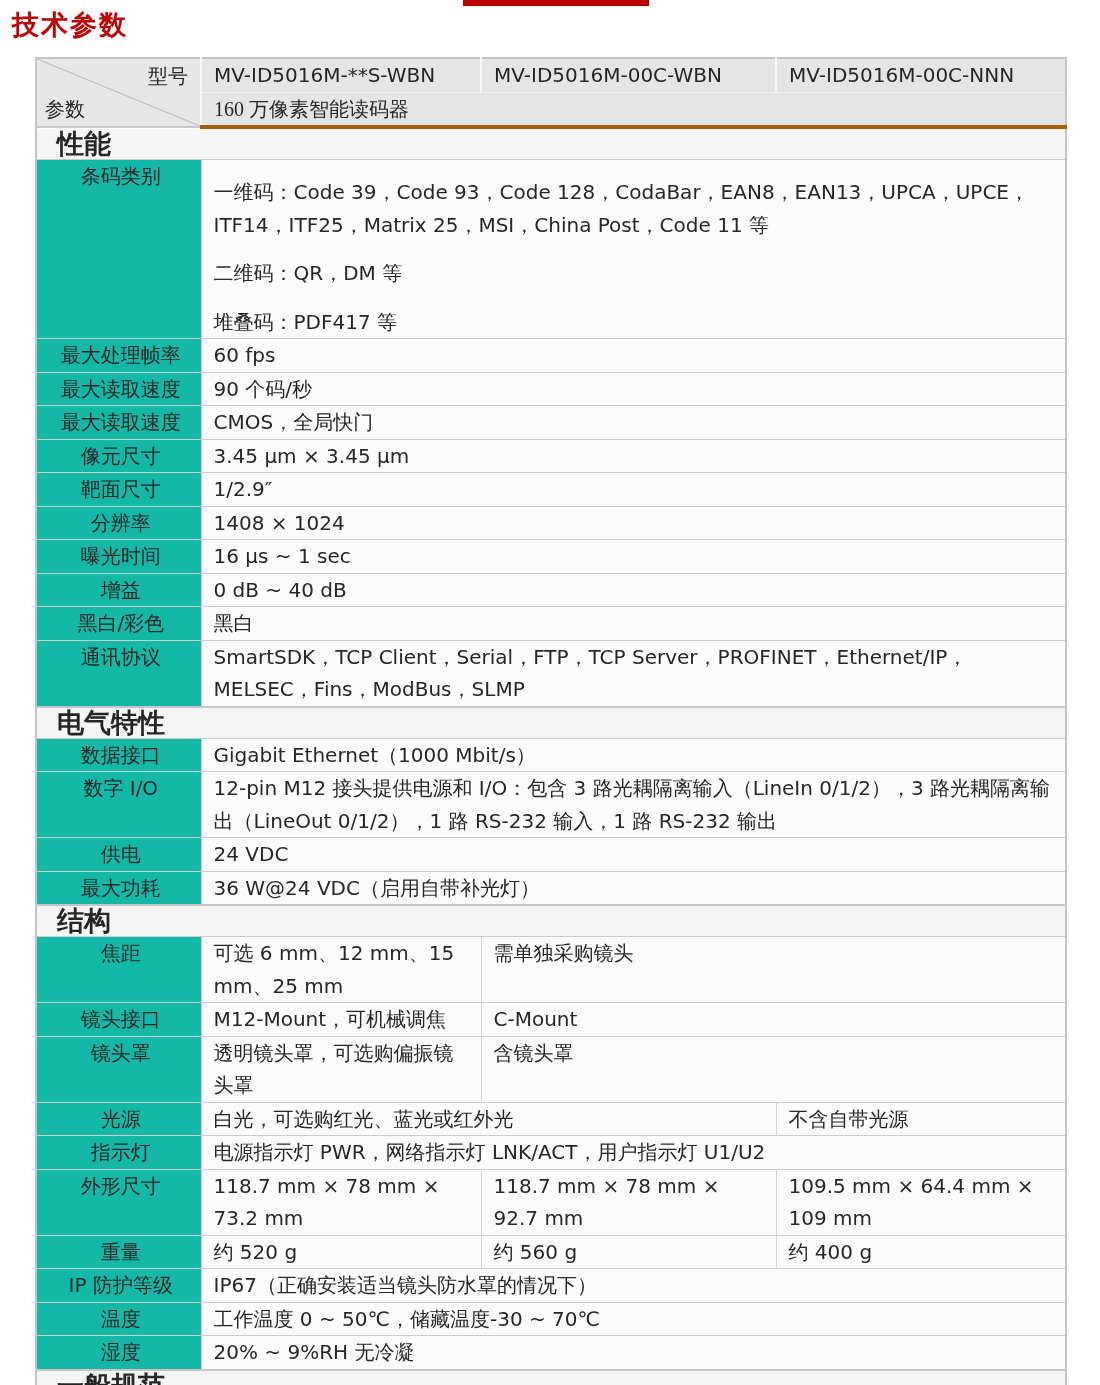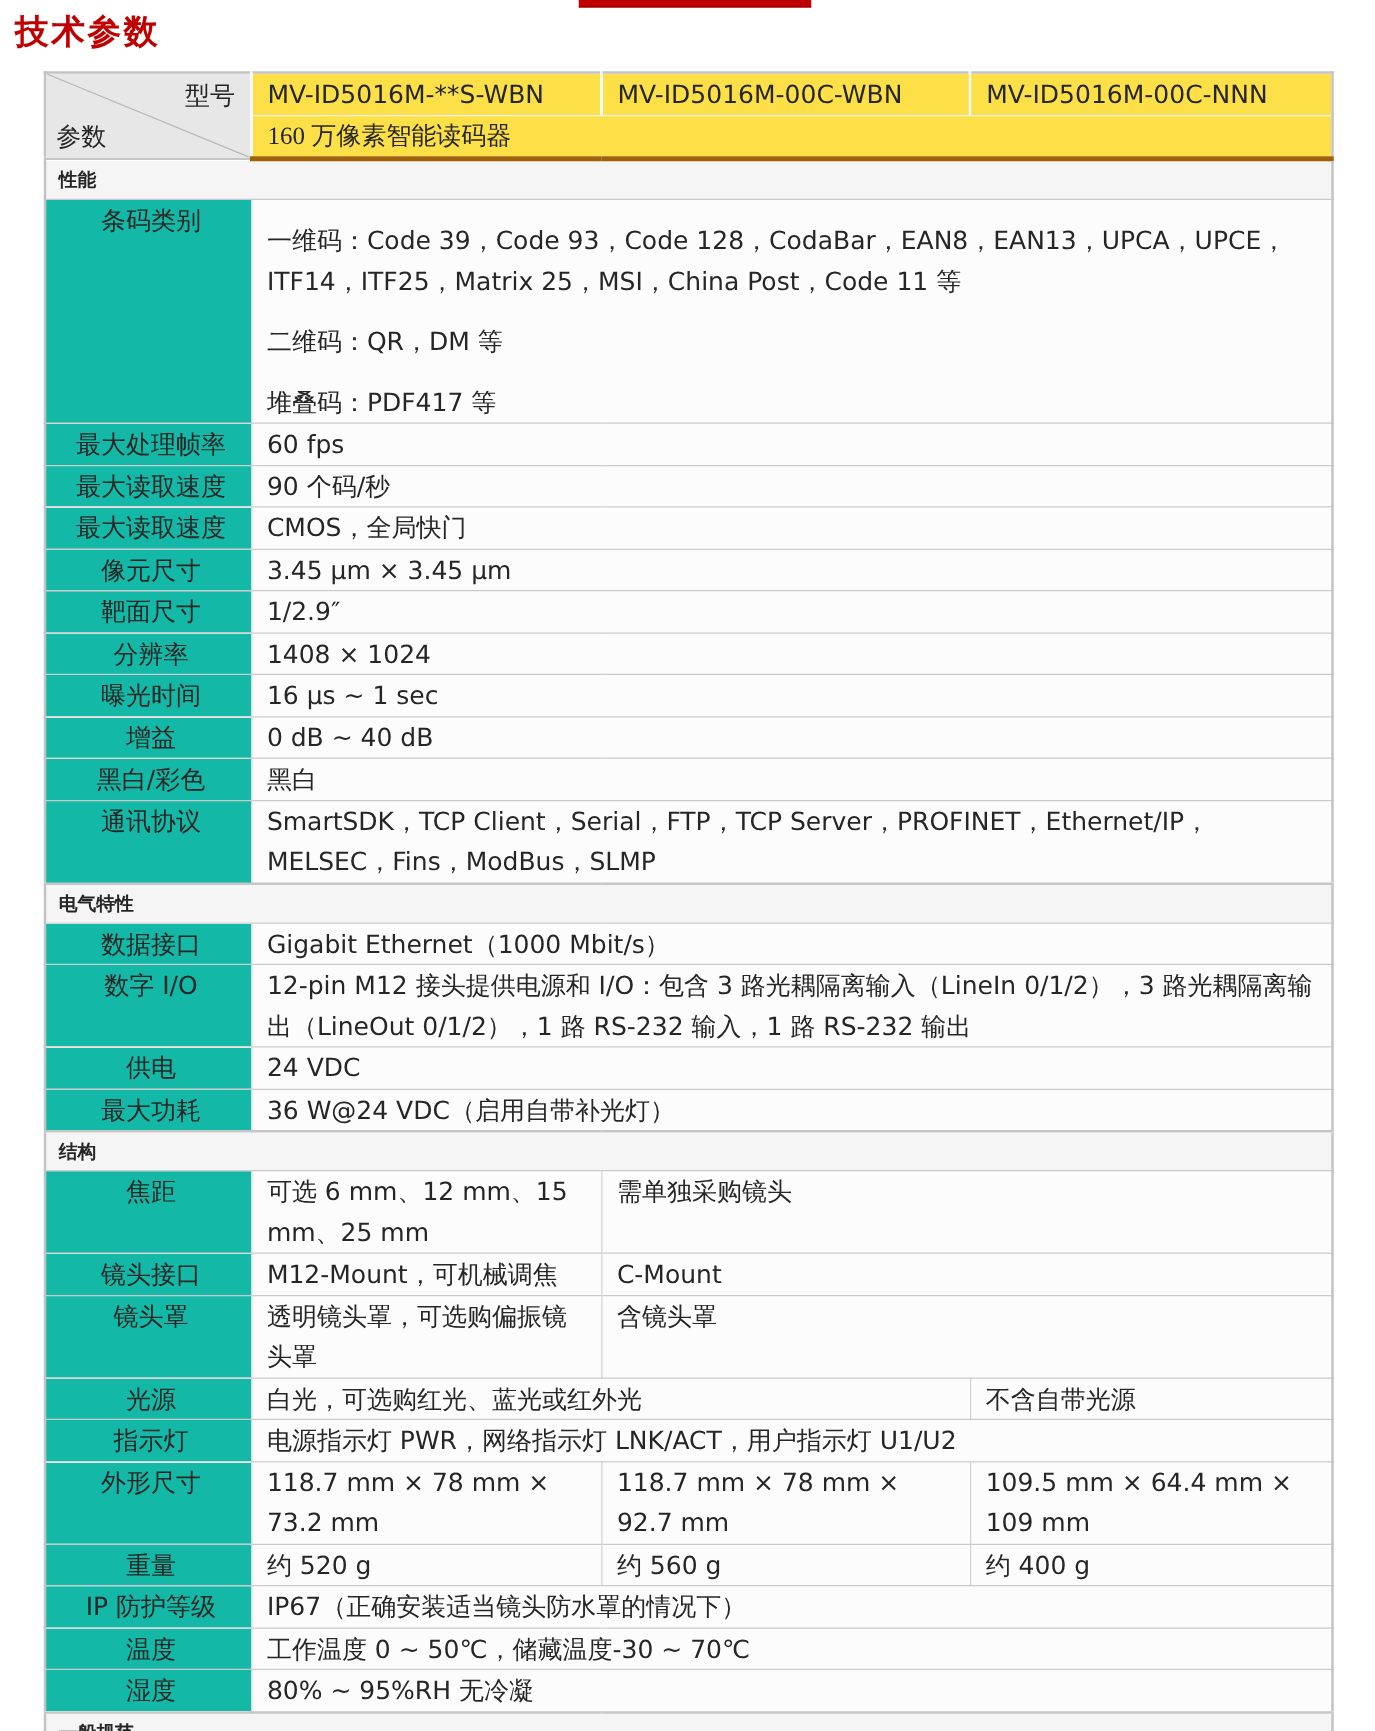--- a/index.html
+++ b/index.html
@@ -15,25 +15,25 @@
     position:absolute;left:35px;top:57px;width:1030px;
     border-collapse:collapse;table-layout:fixed;font-size:20px;
   }
   table.spec{border:2px solid #c3c3c3;}
   td{
     border:1px solid #d3d3d3;border-top:1px solid #cbcbcb;border-bottom:1px solid #cbcbcb;
     line-height:32.5px;padding:0 12px;vertical-align:top;background:#fcfcfc;
     overflow:hidden;
   }
   td.lbl{background:#14b8a6;padding:0 6px 0 10px;text-align:center;}
-  td.hcell{background:#fde047;border-left:2px solid #f8f8f8;border-bottom:1px solid #f2f2f2;}
+  td.hcell{background:#e5e5e5;border-left:2px solid #f8f8f8;border-bottom:1px solid #f2f2f2;}
   td.prod{border-bottom:4px solid #a16207;font-family:Liberation Serif, serif;}
   tr.sec td{
-    background:#f5f5f5;font-weight:bold;font-size:15px;line-height:30px;
-    border-top:2px solid #c6c6c6;padding-left:10px;
+    background:#f5f5f5;font-weight:bold;font-size:27px;line-height:30px;
+    border-top:2px solid #c6c6c6;padding-left:20px;
   }
   td.diag{position:relative;background:#e7e7e7;padding:0;border-bottom:1px solid #cbcbcb;}
   td.diag svg{position:absolute;left:0;top:0;width:100%;height:100%;}
   .diag-tr{position:absolute;top:1px;right:12px;line-height:32px;}
   .diag-bl{position:absolute;bottom:1px;left:8px;line-height:32px;text-align:right;}
   .vline div{display:block;margin-top:16px;}
 </style>
 </head>
 <body>
 
@@ -179,21 +179,21 @@
   <tr>
         <td class="lbl">IP 防护等级</td>
         <td colspan="3">IP67（正确安装适当镜头防水罩的情况下）</td>
       </tr>
   <tr>
         <td class="lbl">温度</td>
         <td colspan="3">工作温度 0 ~ 50℃，储藏温度-30 ~ 70℃</td>
       </tr>
   <tr>
         <td class="lbl">湿度</td>
-        <td colspan="3">80% ~ 95%RH 无冷凝</td>
+        <td colspan="3">20% ~ 9%RH 无冷凝</td>
       </tr>
 
   <tr class="sec">
         <td colspan="4">一般规范</td>
       </tr>
   <tr>
         <td class="lbl">软件</td>
         <td colspan="3">IDMVS</td>
       </tr>
   <tr>

